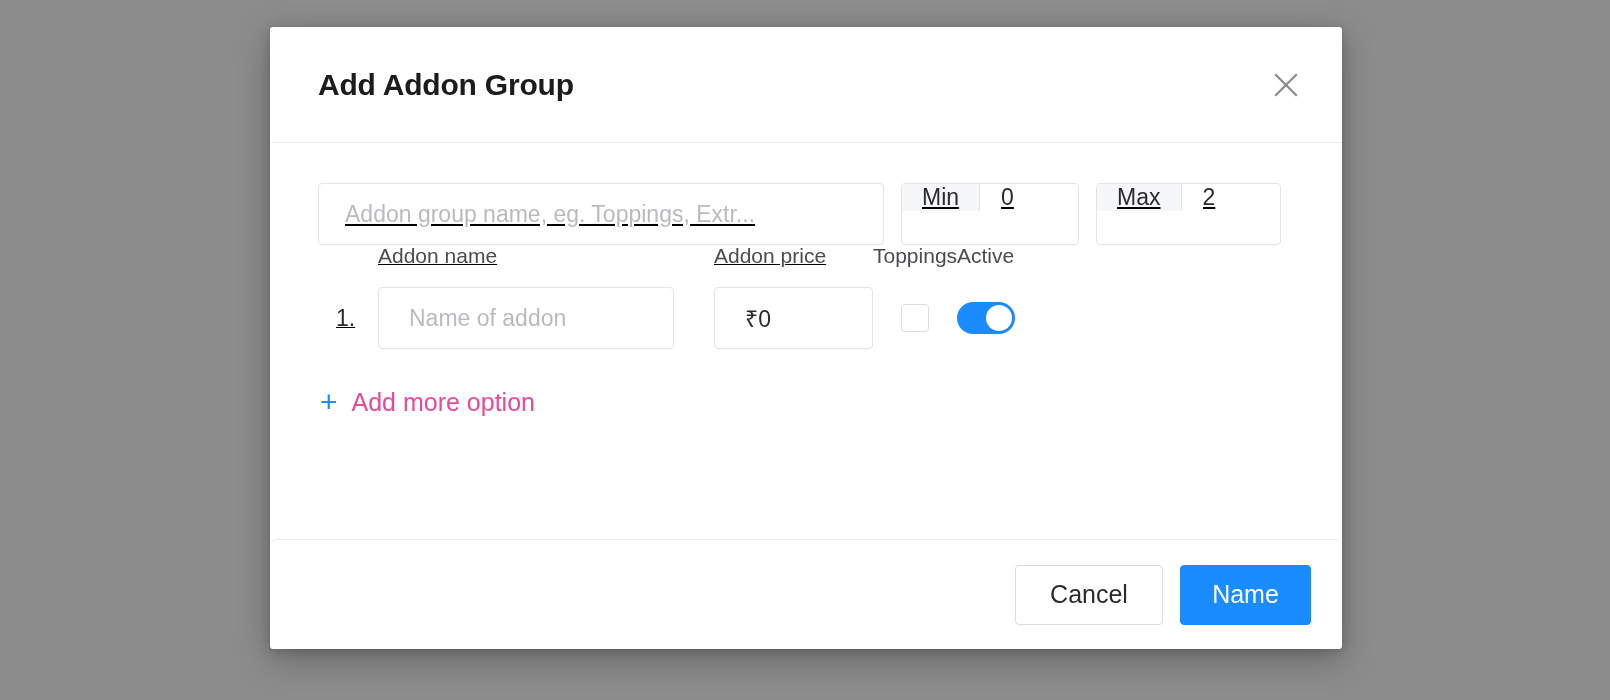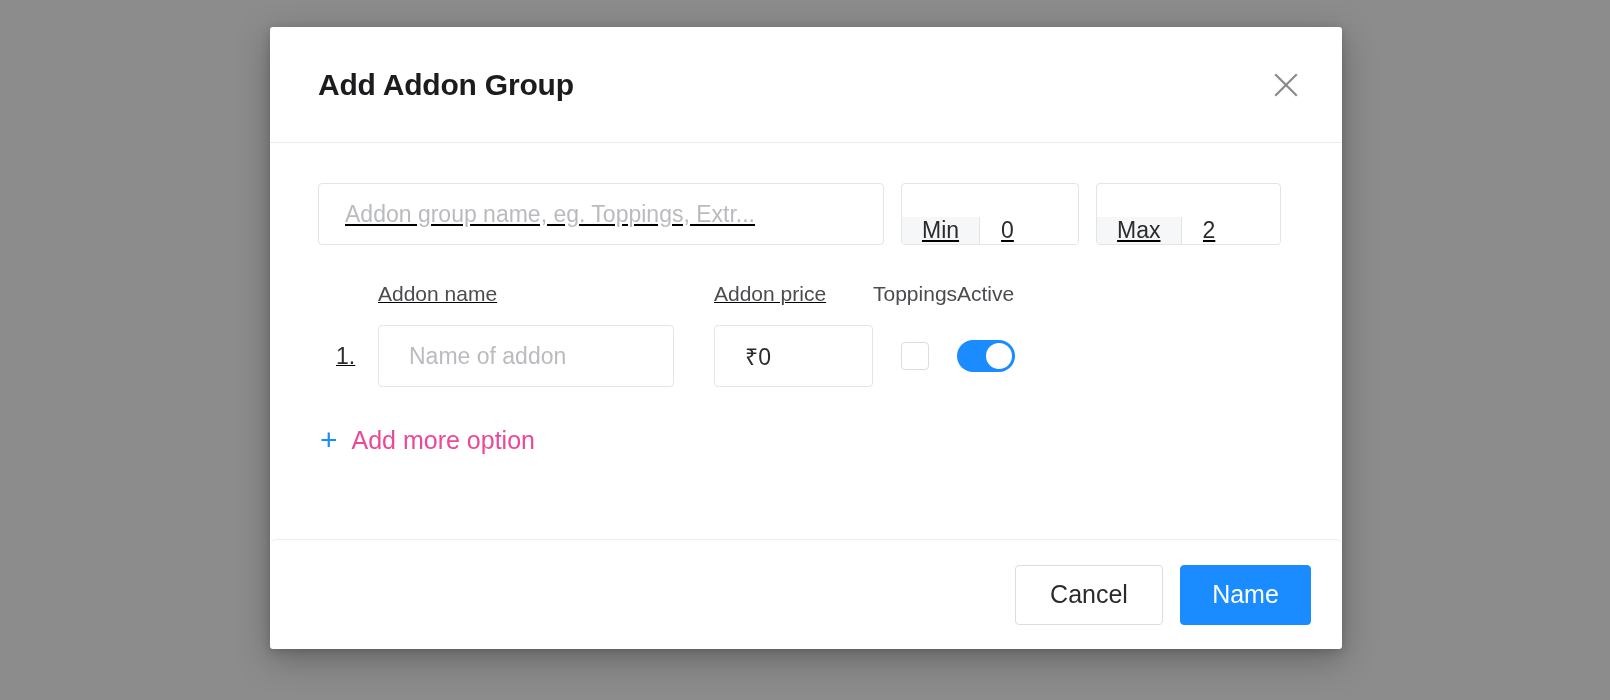--- a/index.html
+++ b/index.html
@@ -85,21 +85,21 @@
     font-family: "Liberation Sans", sans-serif;
     font-size: 23px;
     color: #2b2b2d;
     background: #fff;
     outline: none;
   }
   .group-name-input::placeholder { color: #b9bbbe; }
 
   .minmax {
     display: flex;
-    align-items: flex-end;
+    align-items: flex-start;
     border: 1px solid #e3e4e6;
     border-radius: 4px;
     overflow: hidden;
     height: 62px;
     box-sizing: border-box;
     background: #fff;
   }
   .minmax-label {
     background: #f6f7f8;
     display: flex;
@@ -120,21 +120,20 @@
     background: #fff;
     font-family: "Liberation Sans", sans-serif;
     font-size: 23px;
     color: #2b2b2d;
     padding: 0 21px;
     box-sizing: border-box;
   }
 
   
   .addon-table {
-    margin-top: 38px;
   }
   .addon-head, .addon-row {
     display: flex;
     align-items: center;
   }
   .col-idx      { width: 60px; flex: 0 0 60px; }
   .col-name     { width: 296px; flex: 0 0 296px; }
   .col-price    { width: 159px; flex: 0 0 159px; margin-left: 40px; }
   .col-default  { width: 84px;  flex: 0 0 84px; margin-left: 0px; text-align: center; }
   .col-active   { width: 92px;  flex: 0 0 92px; }

